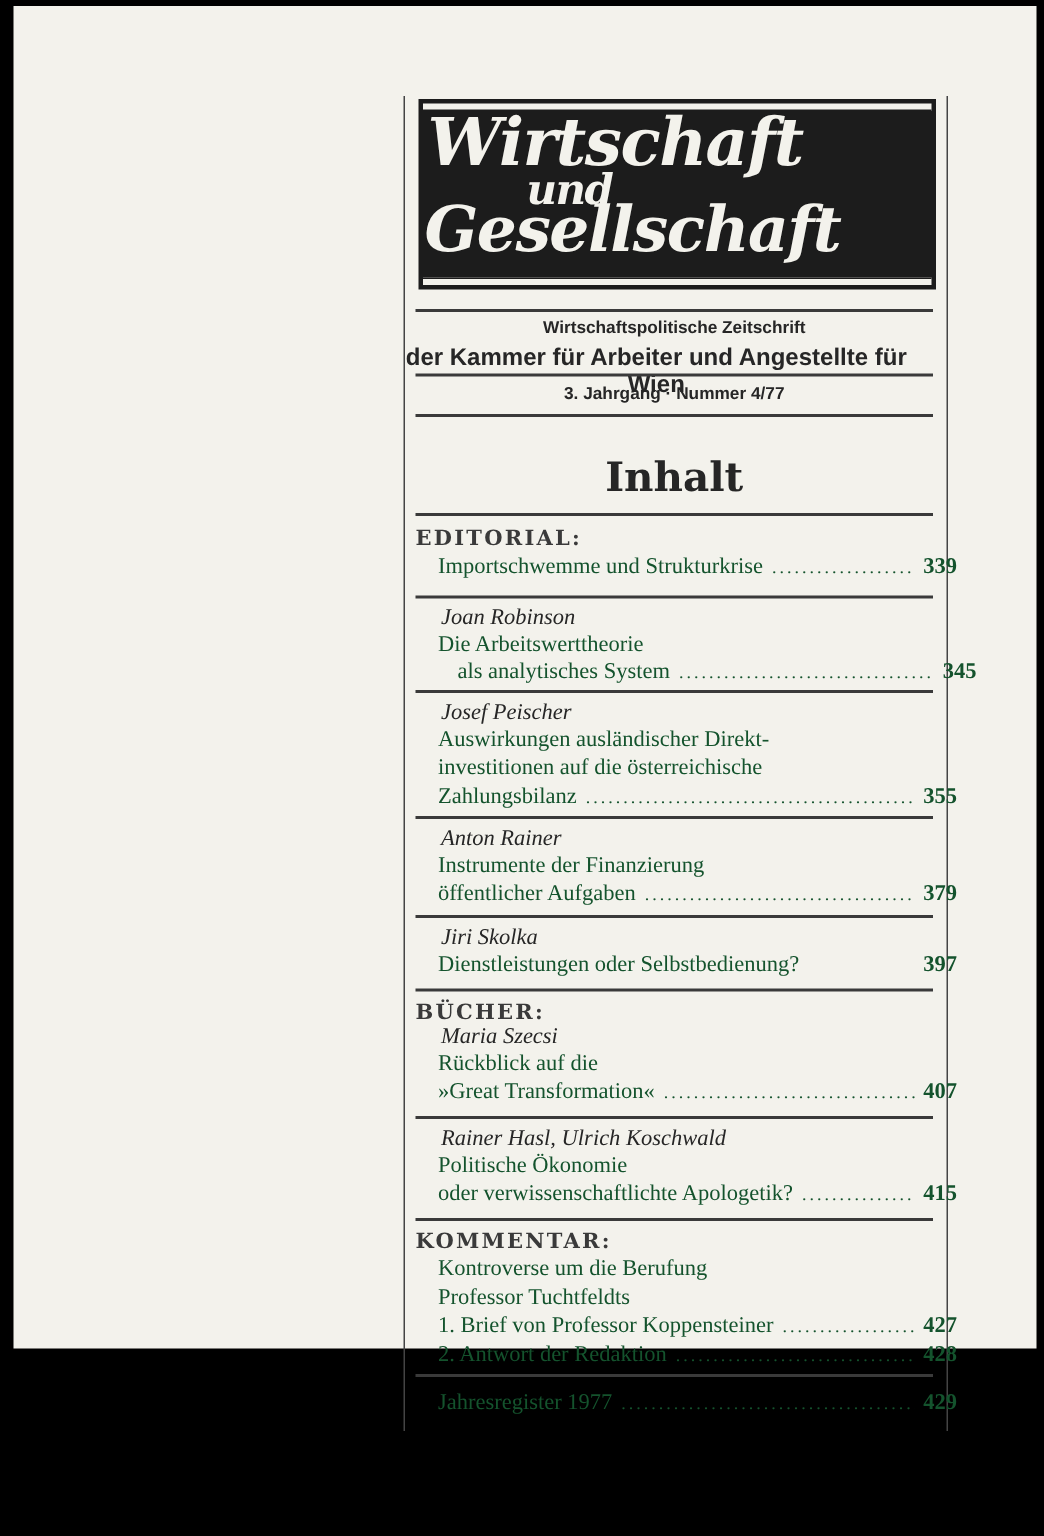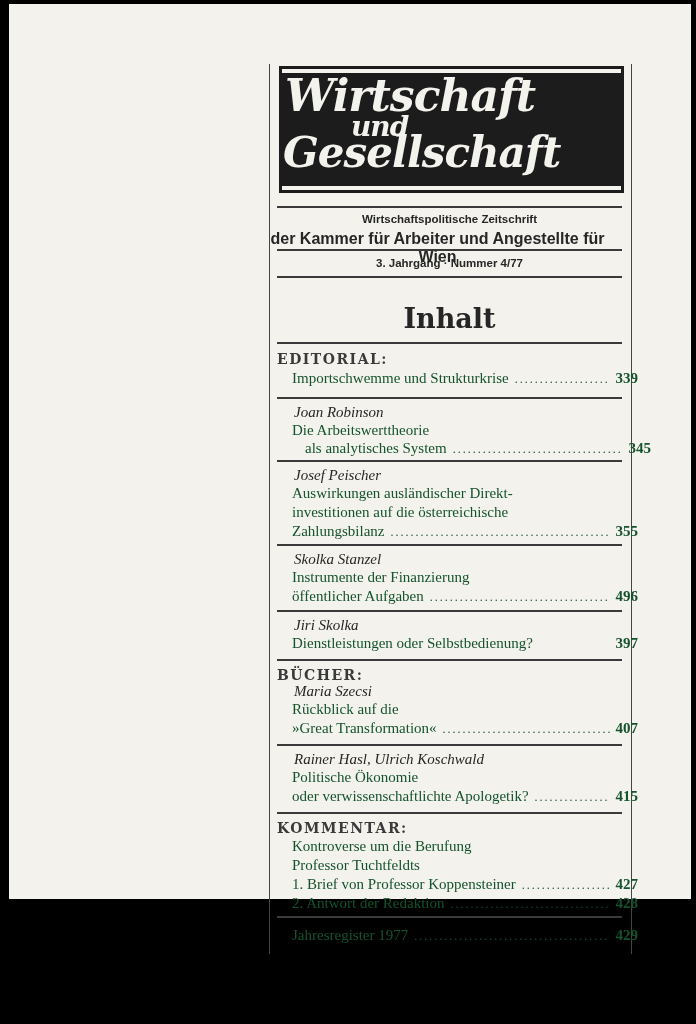--- a/index.html
+++ b/index.html
@@ -66,26 +66,26 @@
   <div class="author" style="left:285px;top:461px;">Josef Peischer</div>
   <div class="line" style="left:267px;top:479px;">Auswirkungen ausländischer Direkt-</div>
   <div class="line" style="left:267px;top:498px;">investitionen auf die österreichische</div>
   <div class="line entry" style="left:267px;top:517px;">
     <span class="txt">Zahlungsbilanz</span>
     <span class="dots">........................................................................</span>
     <span class="pg">355</span>
   </div>
   <div class="hrule" style="left:268px;top:540px;"></div>
 
-  <div class="author" style="left:285px;top:545px;">Skolka Stanzel</div>
+  <div class="author" style="left:285px;top:545px;">Anton Rainer</div>
   <div class="line" style="left:267px;top:563px;">Instrumente der Finanzierung</div>
   <div class="line entry" style="left:267px;top:582px;">
     <span class="txt">öffentlicher Aufgaben</span>
     <span class="dots">........................................................................</span>
-    <span class="pg">496</span>
+    <span class="pg">379</span>
   </div>
   <div class="hrule" style="left:268px;top:606px;"></div>
 
   <div class="author" style="left:285px;top:611px;">Jiri Skolka</div>
   <div class="line entry" style="left:267px;top:629px;">
     <span class="txt">Dienstleistungen oder Selbstbedienung?</span>
     <span class="dots" style="visibility:hidden;">........................................................................</span>
     <span class="pg">397</span>
   </div>
   <div class="hrule" style="left:268px;top:655px;"></div>

